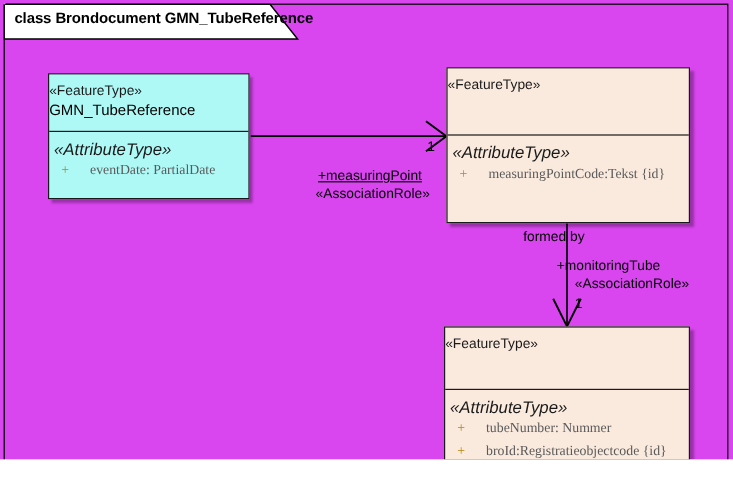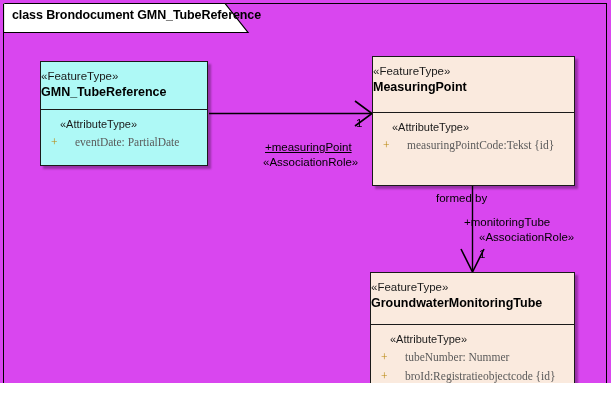--- a/index.html
+++ b/index.html
@@ -61,36 +61,37 @@
     padding-bottom: 6px;
   }
   .stereo {
     font-size: 11.5px;
     color: #1a1a1a;
     line-height: 15px;
     white-space: nowrap;
   }
   .cls-name {
     font-size: 12.5px;
-    font-weight: bold;
+    font-weight: normal;
     color: #000000;
     line-height: 17px;
     white-space: nowrap;
   }
   .cls-body {
     box-sizing: border-box;
     padding-top: 6px;
     padding-bottom: 6px;
   }
   .attr-stereo {
-    font-size: 11px;
+    font-size: 14px;
     color: #1a1a1a;
-    padding-left: 19px;
+    padding-left: 4px;
     line-height: 16px;
     white-space: nowrap;
+    font-style: italic;
   }
   .attr-row {
     display: block;
     line-height: 17px;
     white-space: nowrap;
     padding-left: 10px;
     font-family: Liberation Serif, serif;
   }
   .attr-vis {
     display: inline-block;
@@ -188,34 +189,32 @@
       <div class="attr-stereo">«AttributeType»</div>
       <div class="attr-row">
         <span class="attr-vis">+</span><span class="attr-txt">eventDate: PartialDate</span>
       </div>
     </div>
   </div>
 
   <div class="cls peach" id="box-mp" style="left:372px; top:56px; width:203px; height:130px;">
     <div class="cls-head" style="height:56px;">
       <div class="stereo">«FeatureType»</div>
-      <div class="cls-name">MeasuringPoint</div>
     </div>
     <div class="cls-body">
       <div class="attr-stereo">«AttributeType»</div>
       <div class="attr-row">
         <span class="attr-vis">+</span><span class="attr-txt">measuringPointCode:Tekst {id}</span>
       </div>
     </div>
   </div>
 
   <div class="cls peach" id="box-gmt" style="left:370px; top:272px; width:205px; height:112px;">
     <div class="cls-head" style="height:52px;">
       <div class="stereo">«FeatureType»</div>
-      <div class="cls-name">GroundwaterMonitoringTube</div>
     </div>
     <div class="cls-body">
       <div class="attr-stereo">«AttributeType»</div>
       <div class="attr-row">
         <span class="attr-vis">+</span><span class="attr-txt">tubeNumber: Nummer</span>
       </div>
       <div class="attr-row">
         <span class="attr-vis">+</span><span class="attr-txt">broId:Registratieobjectcode {id}</span>
       </div>
     </div>

